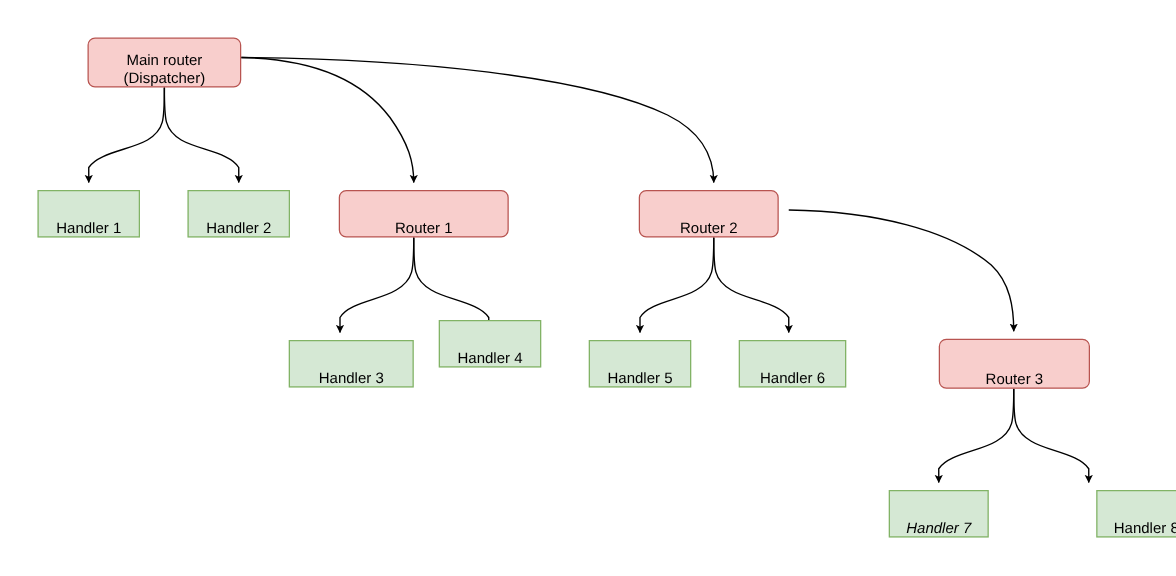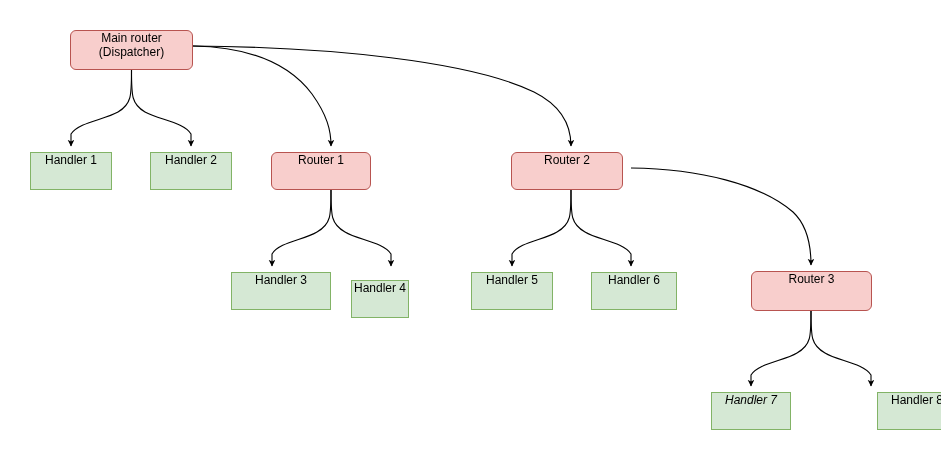--- a/index.html
+++ b/index.html
@@ -21,21 +21,21 @@
     position: absolute;
     left: 0;
     top: 0;
     width: 941px;
     height: 461px;
   }
   .node {
     position: absolute;
     box-sizing: border-box;
     display: flex;
-    align-items: flex-start;
+    align-items: flex-end;
     justify-content: center;
     text-align: center;
     font-size: 12px;
     line-height: 14px;
     color: #000000;
     border-width: 1px;
     border-style: solid;
     z-index: 2;
     white-space: pre-line;
   }
@@ -79,24 +79,24 @@
         <path class="edge-path" d="M 811 311 C 811 337 811 345 797 353 C 784 361 759 363 751 375 L 751 386" marker-end="url(#arrowhead)" stroke="#000000"></path>
         <path class="edge-path" d="M 811 311 C 811 337 811 345 825 353 C 838 361 863 363 871 375 L 871 386" marker-end="url(#arrowhead)" stroke="#000000"></path>
       </g>
   </svg>
 
   <div id="nodes-layer">
       <div class="node router" style="left: 70px; top: 30px; width: 123px; height: 40px;"><span>Main router
 (Dispatcher)</span></div>
       <div class="node handler" style="left: 30px; top: 152px; width: 82px; height: 38px;"><span>Handler 1</span></div>
       <div class="node handler" style="left: 150px; top: 152px; width: 82px; height: 38px;"><span>Handler 2</span></div>
-      <div class="node router" style="left: 271px; top: 152px; width: 100px; height: 38px;"><span>Router 1</span></div>
+      <div class="node router" style="left: 271px; top: 152px; width: 136px; height: 38px;"><span>Router 1</span></div>
       <div class="node router" style="left: 511px; top: 152px; width: 112px; height: 38px;"><span>Router 2</span></div>
       <div class="node handler" style="left: 231px; top: 272px; width: 100px; height: 38px;"><span>Handler 3</span></div>
-      <div class="node handler" style="left: 351px; top: 280px; width: 58px; height: 38px;"><span>Handler 4</span></div>
+      <div class="node handler" style="left: 351px; top: 256px; width: 82px; height: 38px;"><span>Handler 4</span></div>
       <div class="node handler" style="left: 471px; top: 272px; width: 82px; height: 38px;"><span>Handler 5</span></div>
       <div class="node handler" style="left: 591px; top: 272px; width: 86px; height: 38px;"><span>Handler 6</span></div>
       <div class="node router" style="left: 751px; top: 271px; width: 121px; height: 40px;"><span>Router 3</span></div>
       <div class="node handler" style="left: 711px; top: 392px; width: 80px; height: 38px; font-style: italic;"><span>Handler 7</span></div>
       <div class="node handler" style="left: 877px; top: 392px; width: 80px; height: 38px;"><span>Handler 8</span></div>
     </div>
 
 </div>
 
 </body></html>

